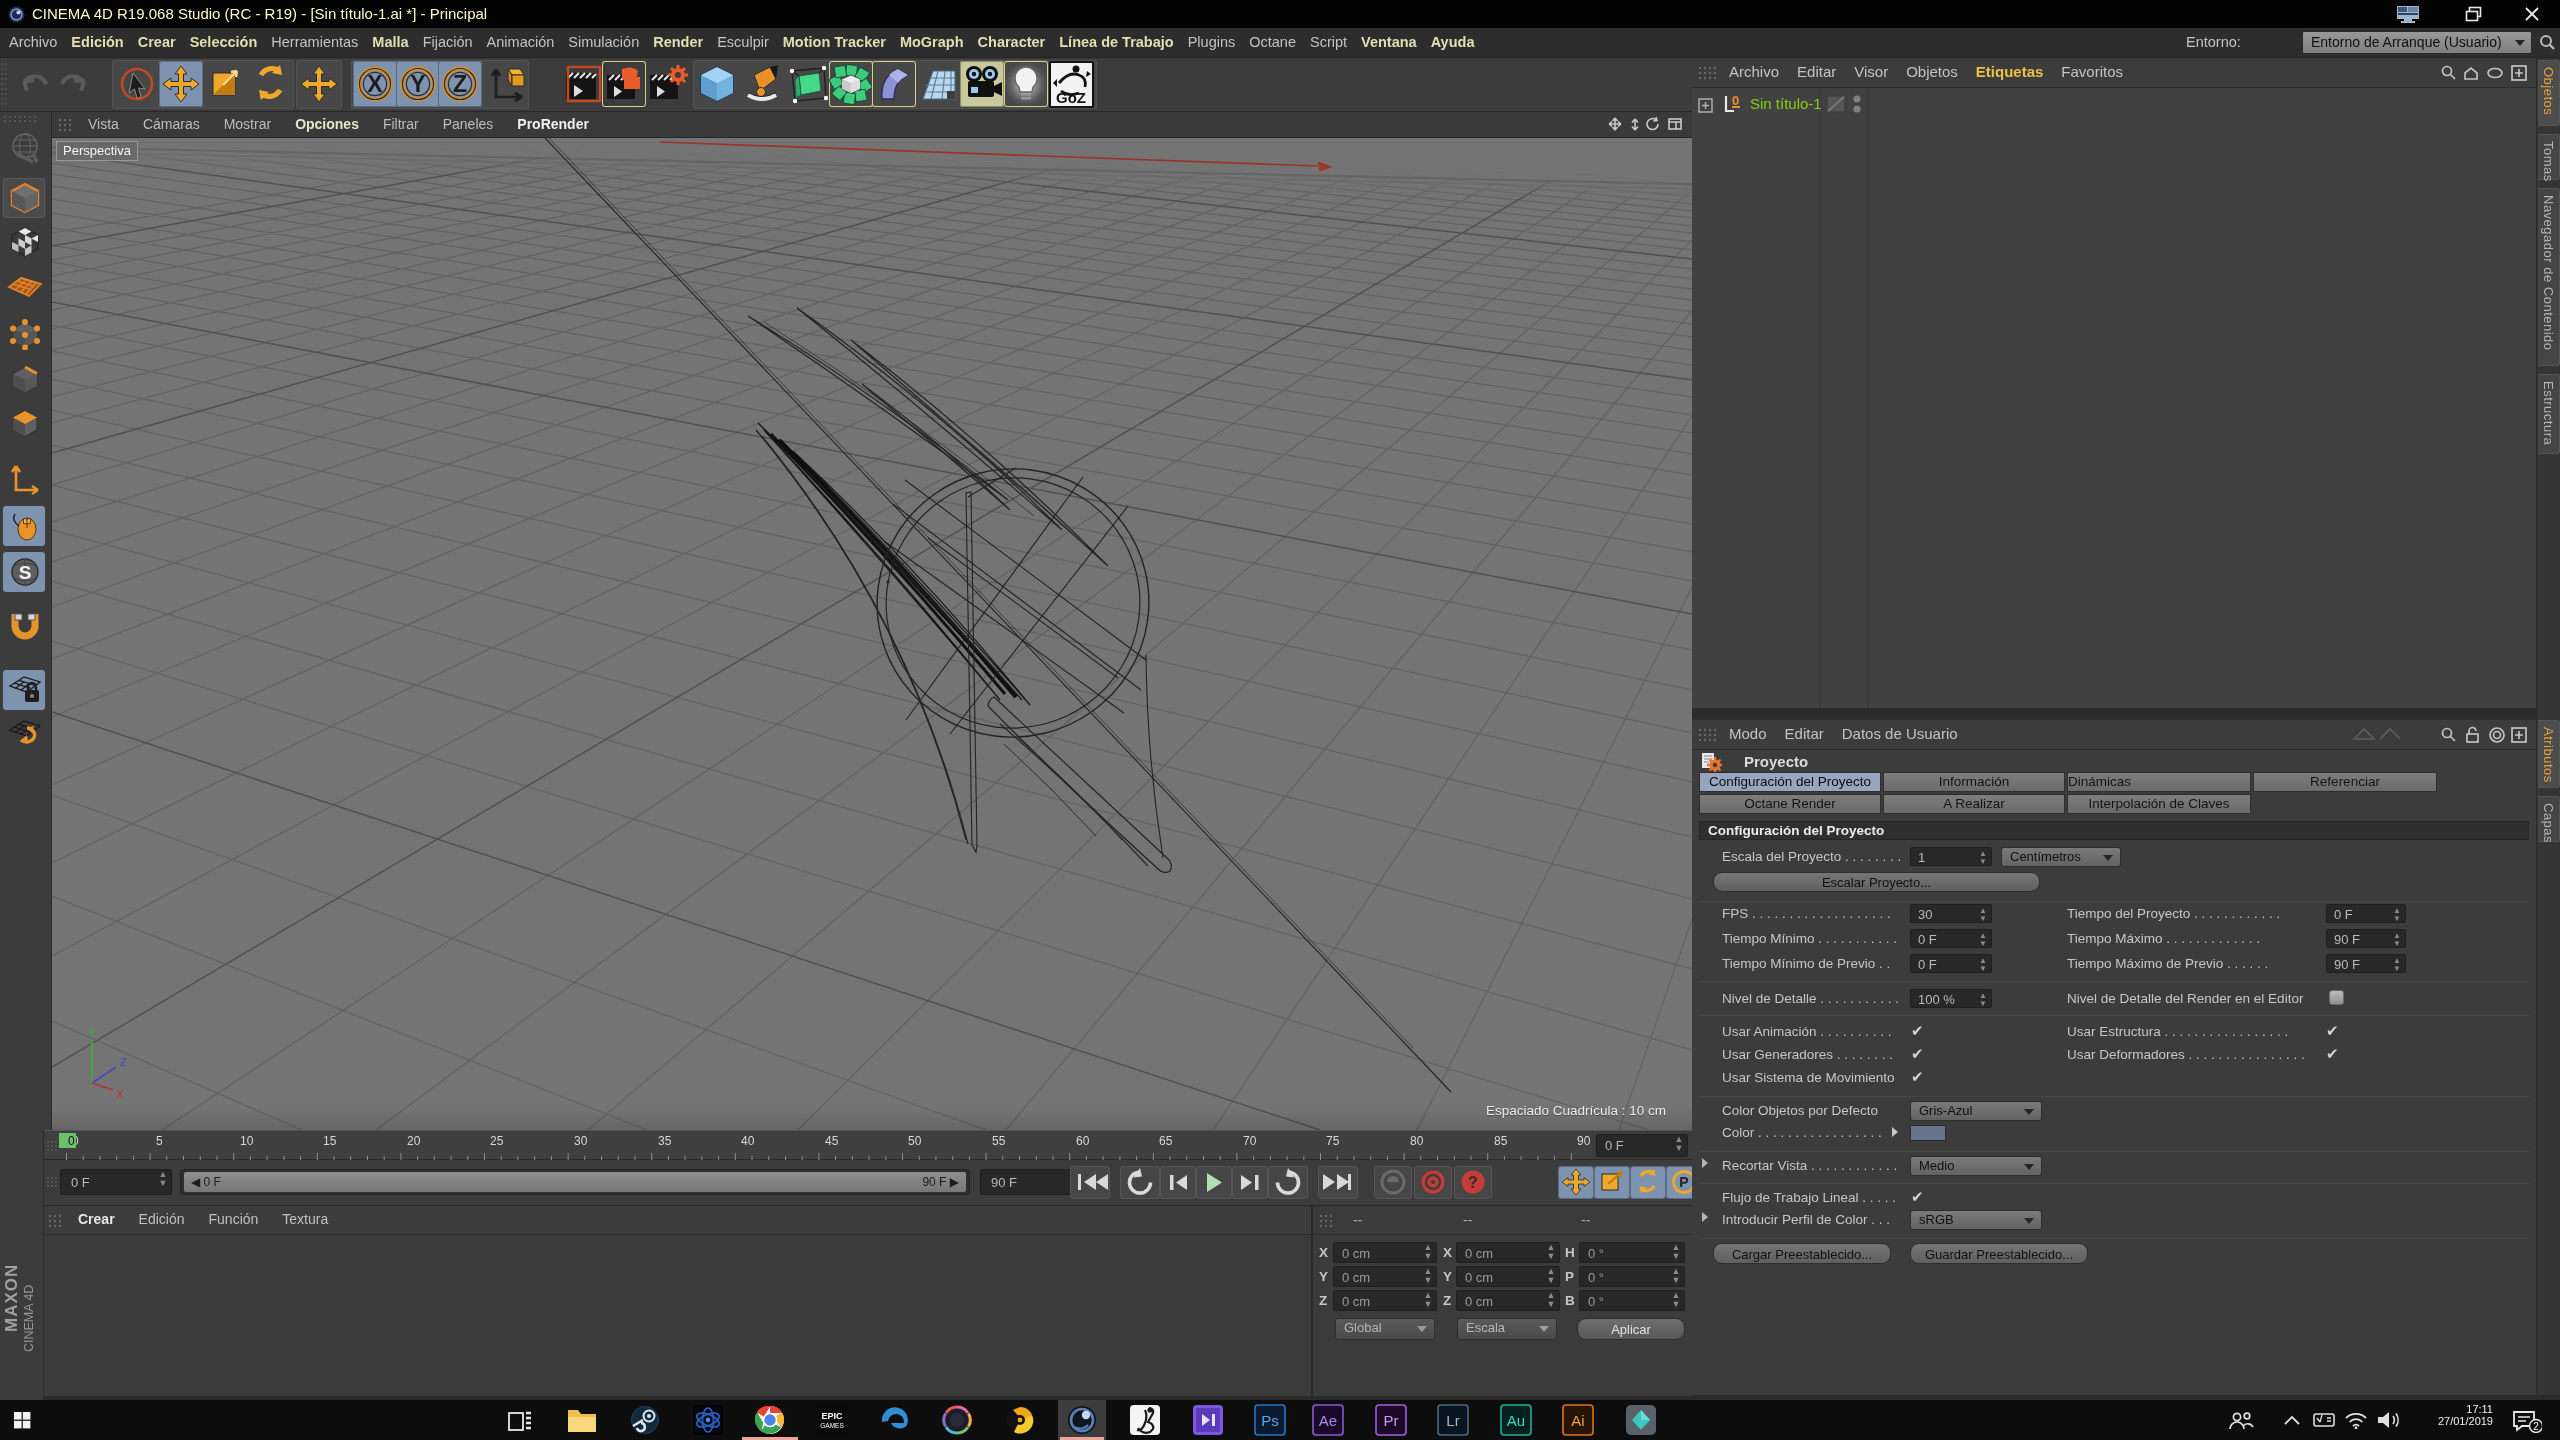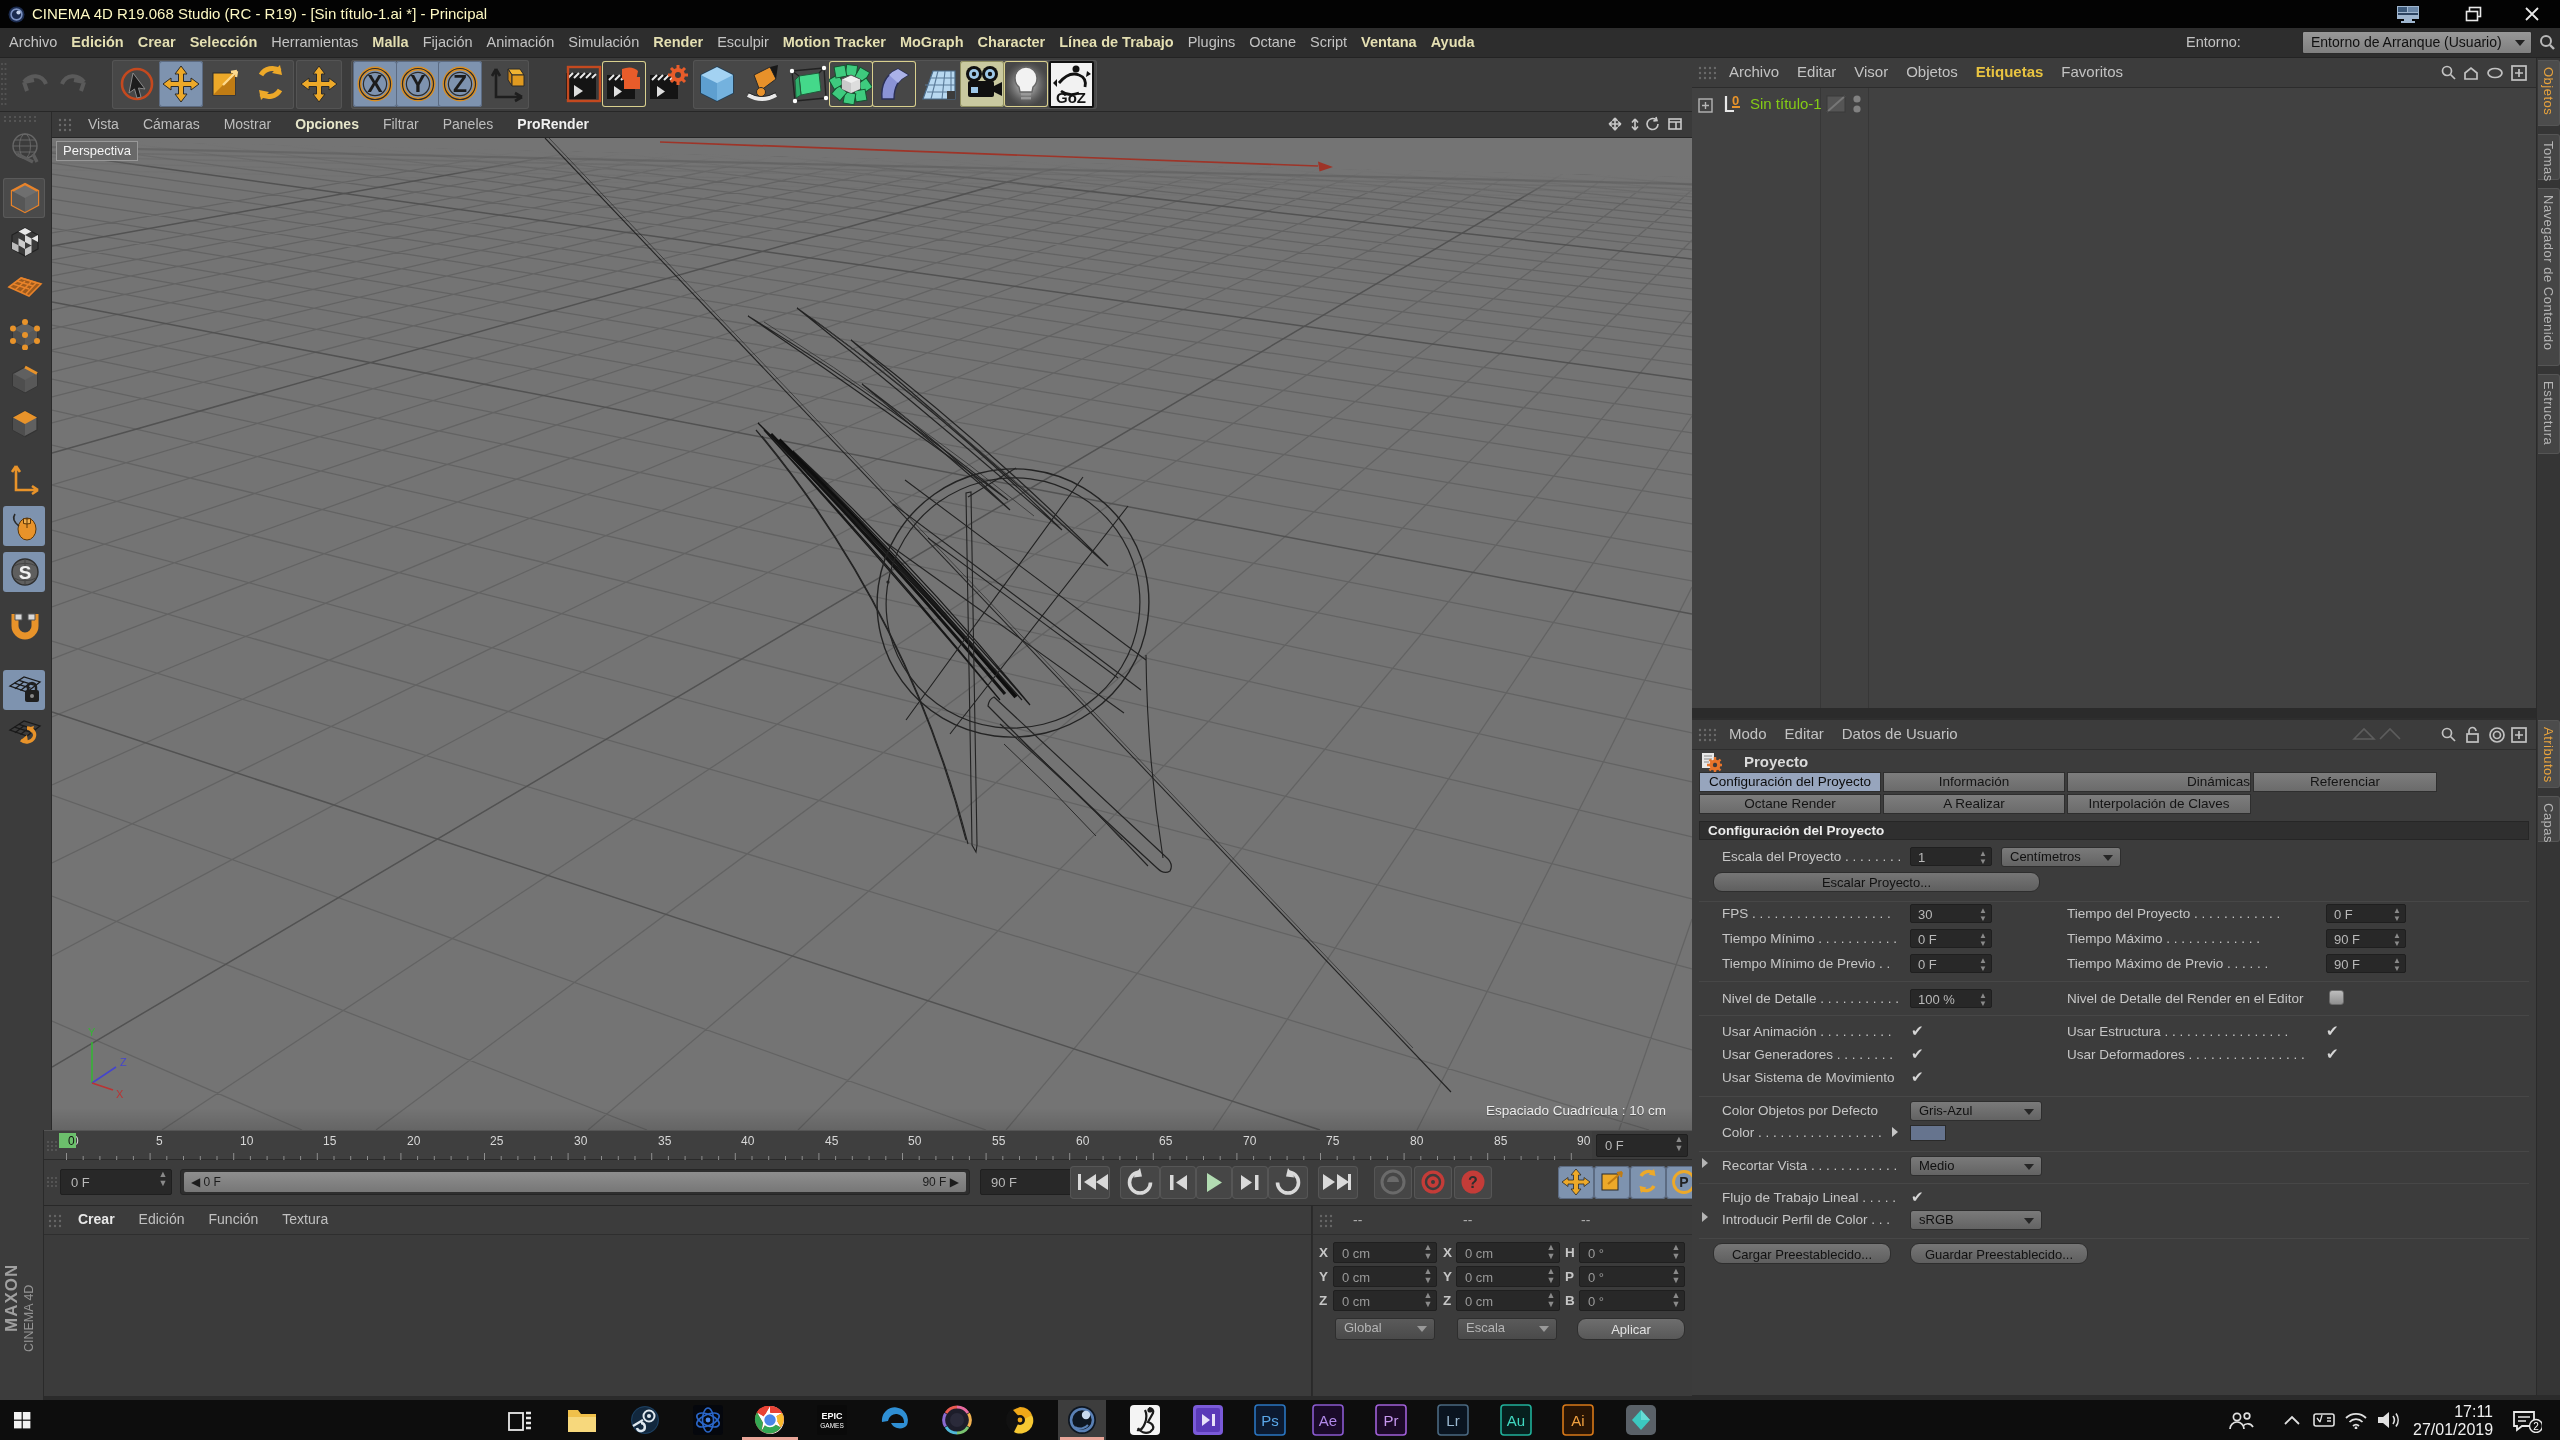--- a/index.html
+++ b/index.html
@@ -952,21 +952,21 @@
           <g stroke="#e8742a" stroke-width="2.4">
             <path d="M15 6 v16 M7 14 h16 M9.5 8.5 l11 11 M20.5 8.5 l-11 11"></path>
           </g>
         </g>
         <circle cx="15" cy="14" r="2.2" fill="#3c3c3c"></circle>
       </svg>
   <div class="abs" style="left:52px;top:33px;color:#dadada;font-size:15px;font-weight:bold">Proyecto</div>
   <div class="abs" style="left:0;top:-7px;width:844px;height:689px">
   <div class="abs" style="left:7px;top:59px;width:182px;height:20px;background:#97a5bd;color:#0c0c0c;border:1px solid #2e2e2e;font-size:13.5px;text-align:center;padding-top:1px;white-space:nowrap;overflow:hidden">Configuración del Proyecto</div>
         <div class="abs" style="left:191px;top:59px;width:182px;height:20px;background:linear-gradient(#7d7d7d,#6b6b6b);color:#141414;border:1px solid #2e2e2e;font-size:13.5px;text-align:center;padding-top:1px;white-space:nowrap;overflow:hidden">Información</div>
-        <div class="abs" style="left:375px;top:59px;width:184px;height:20px;background:linear-gradient(#7d7d7d,#6b6b6b);color:#141414;border:1px solid #2e2e2e;font-size:13.5px;text-align:right;padding-top:1px;white-space:nowrap;overflow:hidden">Dinámicas</div>
+        <div class="abs" style="left:375px;top:59px;width:184px;height:20px;background:linear-gradient(#7d7d7d,#6b6b6b);color:#141414;border:1px solid #2e2e2e;font-size:13.5px;text-align:left;padding-top:1px;white-space:nowrap;overflow:hidden">Dinámicas</div>
         <div class="abs" style="left:561px;top:59px;width:184px;height:20px;background:linear-gradient(#7d7d7d,#6b6b6b);color:#141414;border:1px solid #2e2e2e;font-size:13.5px;text-align:center;padding-top:1px;white-space:nowrap;overflow:hidden">Referenciar</div>
         <div class="abs" style="left:7px;top:81px;width:182px;height:20px;background:linear-gradient(#7d7d7d,#6b6b6b);color:#141414;border:1px solid #2e2e2e;font-size:13.5px;text-align:center;padding-top:1px;white-space:nowrap;overflow:hidden">Octane Render</div>
         <div class="abs" style="left:191px;top:81px;width:182px;height:20px;background:linear-gradient(#7d7d7d,#6b6b6b);color:#141414;border:1px solid #2e2e2e;font-size:13.5px;text-align:center;padding-top:1px;white-space:nowrap;overflow:hidden">A Realizar</div>
         <div class="abs" style="left:375px;top:81px;width:184px;height:20px;background:linear-gradient(#7d7d7d,#6b6b6b);color:#141414;border:1px solid #2e2e2e;font-size:13.5px;text-align:center;padding-top:1px;white-space:nowrap;overflow:hidden">Interpolación de Claves</div>
   <div class="abs" style="left:7px;top:108px;width:830px;height:19px;background:#2f2f2f;border:1px solid #262626;color:#ececec;font-size:13.5px;font-weight:bold;padding:1px 0 0 8px">Configuración del Proyecto</div>
   <div class="lbl" style="left:30px;top:136px">Escala del Proyecto . . . . . . . . </div>
         <div class="well" style="left:218px;top:134px;width:82px;height:19px;padding:2px 0 0 7px;font-size:13px">1<span class="sp" style="font-size:8px;line-height:8px;top:2px">▲<br>▼</span></div>
         <div class="dd" style="left:309px;top:134px;width:120px;height:20px">Centímetros<span class="ar"></span></div>
         <div class="pbtn" style="left:21px;top:159px;width:327px;height:20px;padding-top:2px">Escalar Proyecto...</div>
         <div class="abs" style="left:7px;top:188px;width:830px;height:1px;background:#474747"></div>
@@ -1189,21 +1189,21 @@
             <path d="M2 7 a14 14 0 0 1 20 0 M5.5 11 a9 9 0 0 1 13 0 M9 15 a4.5 4.5 0 0 1 6 0"></path>
           </g>
           <circle cx="12" cy="17" r="1.4" fill="#e0e0e0"></circle>
         </svg>
  <svg class="abs" style="left:2376px;top:10px" width="26" height="20">
           <path d="M2 7 h5 l6 -5 v16 l-6 -5 h-5 Z" fill="#e0e0e0"></path>
           <g fill="none" stroke="#e0e0e0" stroke-width="1.6">
             <path d="M17 6 a7 7 0 0 1 0 8 M20 3.5 a11 11 0 0 1 0 13"></path>
           </g>
         </svg>
- <div class="abs" style="left:2413px;top:3px;width:80px;height:34px;color:#f0f0f0;font-size:16px;text-align:right">
+ <div class="abs" style="left:2413px;top:3px;width:80px;height:34px;color:#f0f0f0;font-size:11px;text-align:right">
           <div>17:11</div>
           <div>27/01/2019</div>
         </div>
  <svg class="abs" style="left:2512px;top:9px" width="30" height="24">
           <path d="M2 3 h20 v14 h-12 l-5 4 v-4 h-3 Z" fill="none" stroke="#e8e8e8" stroke-width="1.8"></path>
           <path d="M6 8 h12 M6 12 h8" stroke="#e8e8e8" stroke-width="1.6"></path>
           <circle cx="24" cy="17" r="6.5" fill="#0d0d0d" stroke="#e8e8e8" stroke-width="1.4"></circle>
           <text x="24" y="21" text-anchor="middle" font-size="10" fill="#fff" font-family="Liberation Sans">2</text>
         </svg>
  </g>

